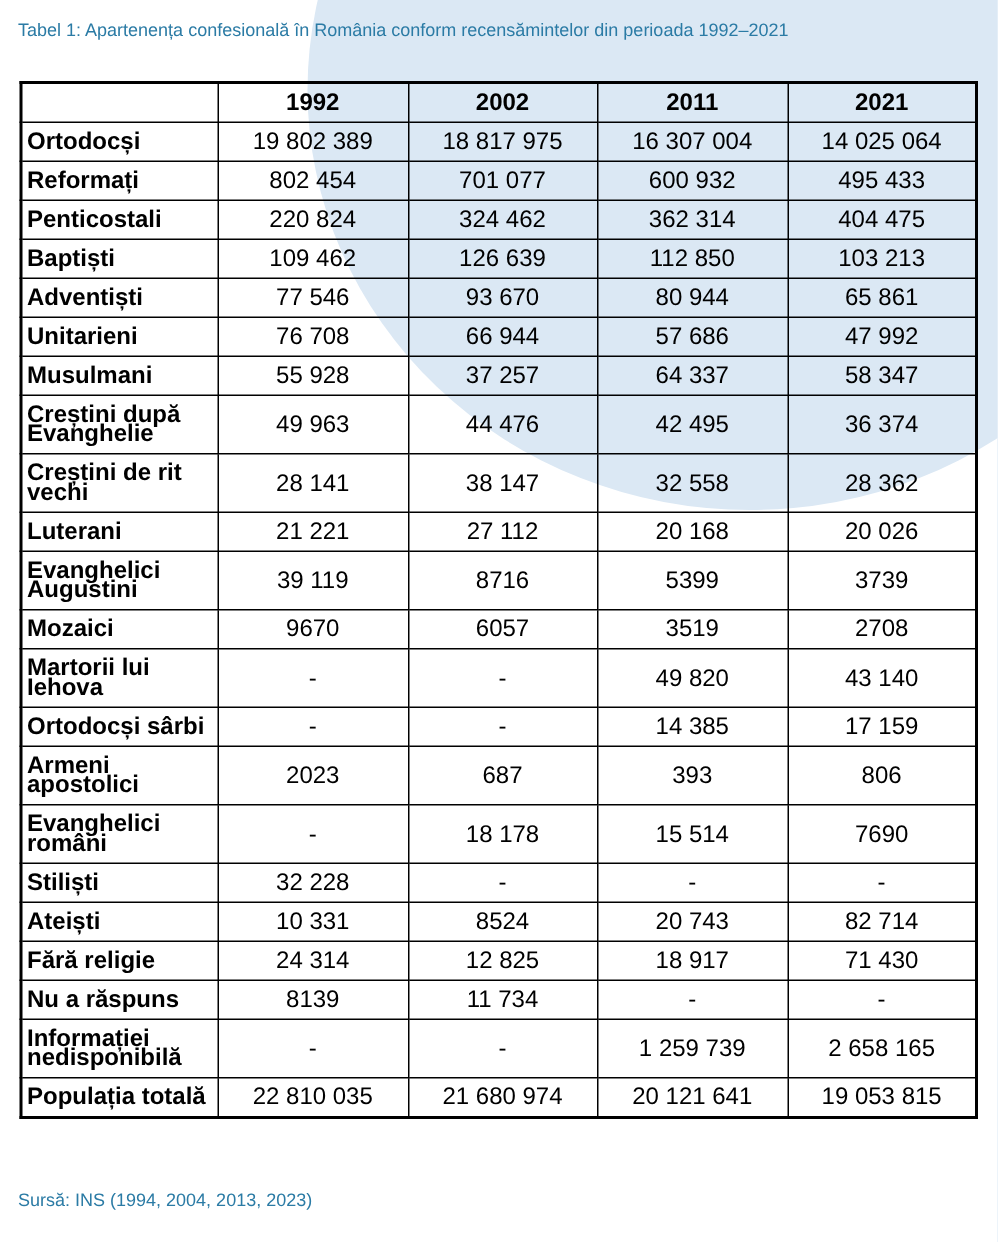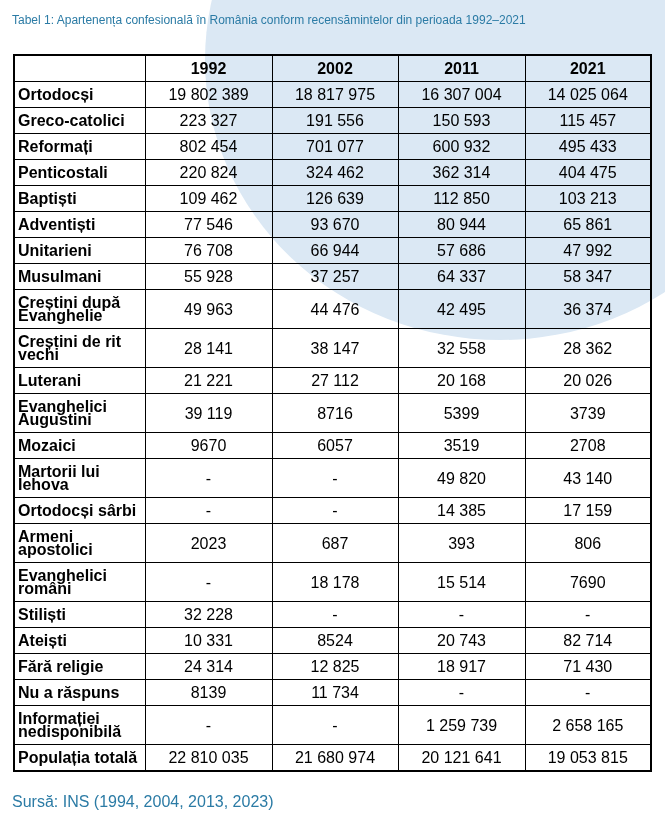--- a/index.html
+++ b/index.html
@@ -54,21 +54,21 @@
     font-weight: bold;
     text-align: left;
   }
   td.num-cell {
     text-align: center;
     font-weight: normal;
   }
   .source {
     position: absolute;
     left: 12px; top: 793px;
-    font-size: 16px;
+    font-size: 12px;
     color: #2b7ba5;
   }
 </style>
 </head>
 <body>
 
 <div class="blob"></div>
 
 <div class="content">
   <div class="caption">Tabel 1: Apartenența confesională în România conform recensămintelor din perioada 1992–2021</div>
@@ -92,27 +92,20 @@
     </thead>
     <tbody>
         <tr>
           <td class="label-cell">Ortodocși</td>
           <td class="num-cell">19 802 389</td>
           <td class="num-cell">18 817 975</td>
           <td class="num-cell">16 307 004</td>
           <td class="num-cell">14 025 064</td>
         </tr>
         <tr>
-          <td class="label-cell">Greco-catolici</td>
-          <td class="num-cell">223 327</td>
-          <td class="num-cell">191 556</td>
-          <td class="num-cell">150 593</td>
-          <td class="num-cell">115 457</td>
-        </tr>
-        <tr>
           <td class="label-cell">Reformați</td>
           <td class="num-cell">802 454</td>
           <td class="num-cell">701 077</td>
           <td class="num-cell">600 932</td>
           <td class="num-cell">495 433</td>
         </tr>
         <tr>
           <td class="label-cell">Penticostali</td>
           <td class="num-cell">220 824</td>
           <td class="num-cell">324 462</td>

